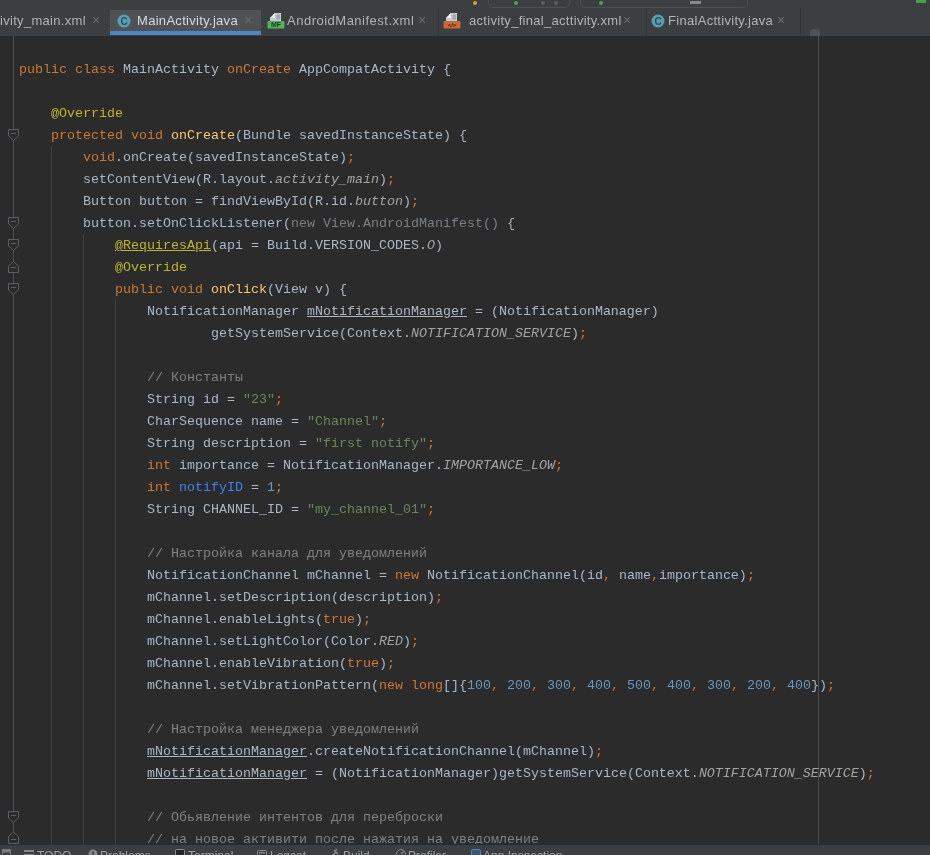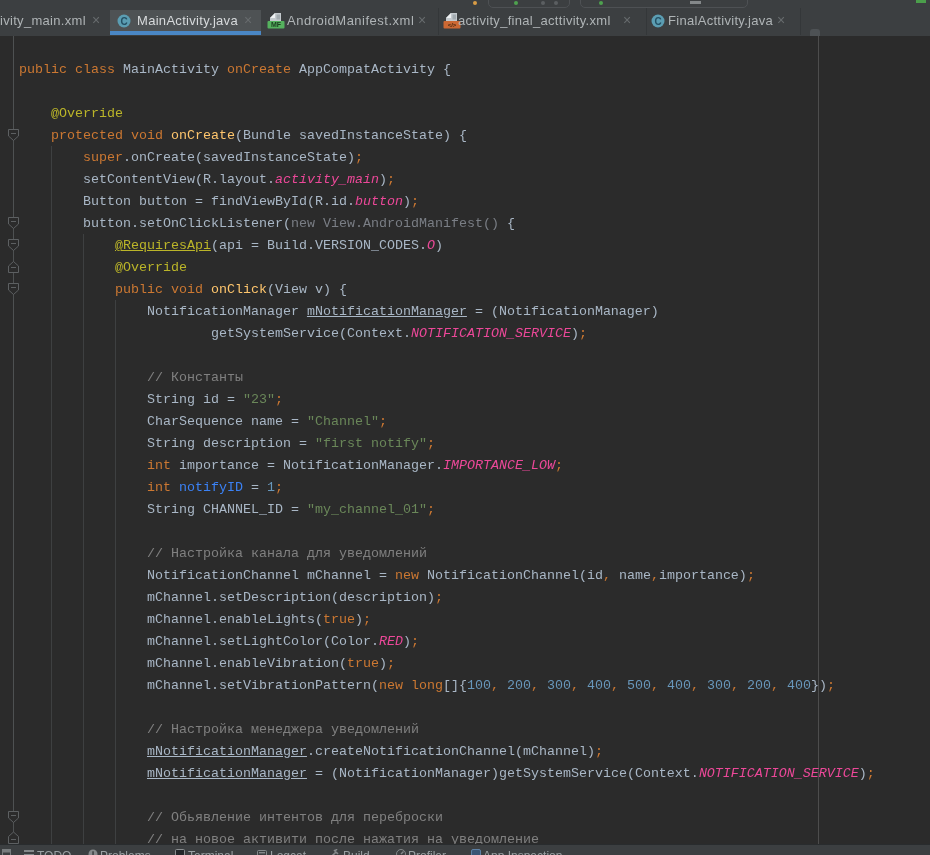--- a/index.html
+++ b/index.html
@@ -17,21 +17,21 @@
 .vline{position:absolute;width:1px;background:#3e4041}
 #marginline{position:absolute;left:818px;top:36px;width:1px;height:808px;background:#4d4d4d}
 #foldline{position:absolute;left:13px;top:36px;width:1px;height:808px;background:#4e5152}
 pre#code{position:absolute;left:19px;top:59.3px;margin:0;font-family:"Liberation Mono",monospace;font-size:13.33px;line-height:22px;color:#a9b7c6;white-space:pre}
 pre#code .k{color:#cc7832}
 pre#code .a{color:#bbb529}
 pre#code .m{color:#ffc66d}
 pre#code .s{color:#6a8759}
 pre#code .n{color:#6897bb}
 pre#code .c{color:#808080}
-pre#code .f{color:#ec4899;font-style:italic}
+pre#code .f{color:#a3a3a3;font-style:italic}
 pre#code .d{color:#7a7e85}
 pre#code .dm{color:#3b82f6}
 pre#code .u{text-decoration:underline}
 #bottombar{position:absolute;left:0;top:844px;width:930px;height:11px;background:#3c3f41;border-top:1px solid #292c2e}
 .bitem{position:absolute;top:4px;font-size:12px;color:#9aa0a3;white-space:nowrap}
 .bicon{position:absolute;top:4px}
 svg{display:block}
 </style></head>
 <body>
 <div id="toolbar">
@@ -76,21 +76,21 @@
   <div class="tab" style="left:438px;width:208px">
     <span class="ticon" style="left:5px;top:4px">
       <svg width="18" height="17" viewBox="0 0 18 17">
         <path d="M8 1 H14 V9 H3 V6 Z" fill="#c3c9cd"></path>
         <path d="M8 1 V6 H3 Z" fill="#eef1f3"></path>
         <rect x="9.5" y="2.5" width="3.5" height="5" fill="#a2aaaf"></rect>
         <rect x="0.5" y="9" width="17" height="7.5" rx="1" fill="#cb6833"></rect>
         <text x="9" y="15" font-size="6" font-weight="bold" font-family="Liberation Sans" fill="#42250f" text-anchor="middle">&lt;/&gt;</text>
       </svg>
     </span>
-    <span class="tlabel" style="left:20px">activity_final_acttivity.xml</span>
+    <span class="tlabel" style="left:31px">activity_final_acttivity.xml</span>
     <span class="tx" style="left:185px">×</span>
   </div>
   <div class="tab" style="left:646px;width:154px">
     <span class="ticon" style="left:4.5px;top:6px">
       <svg width="14" height="14" viewBox="0 0 14 14">
           <circle cx="7" cy="7" r="6.5" fill="#5b9db2"></circle>
           <text x="7.2" y="10.6" font-size="10" font-weight="bold" fill="#245064" text-anchor="middle" font-family="Liberation Sans">C</text>
         </svg>
     </span>
     <span class="tlabel" style="left:22px">FinalActtivity.java</span>
@@ -121,21 +121,21 @@
     <line x1="11" y1="267.5" x2="16" y2="267.5"></line>
     <line x1="11" y1="287.5" x2="16" y2="287.5"></line>
     <line x1="11" y1="815.5" x2="16" y2="815.5"></line>
     <line x1="11" y1="839.5" x2="16" y2="839.5"></line>
   </g>
 </svg>
 <pre id="code"><span class="k">public class </span>MainActivity <span class="k">onCreate </span>AppCompatActivity {
 
     <span class="a">@Override</span>
     <span class="k">protected void </span><span class="m">onCreate</span>(Bundle savedInstanceState) {
-        <span class="k">super</span>.onCreate(savedInstanceState)<span class="k">;</span>
+        <span class="k">void</span>.onCreate(savedInstanceState)<span class="k">;</span>
         setContentView(R.layout.<span class="f">activity_main</span>)<span class="k">;</span>
         Button button = findViewById(R.id.<span class="f">button</span>)<span class="k">;</span>
         button.setOnClickListener(<span class="d">new View.AndroidManifest() </span>{
             <span class="a u">@RequiresApi</span>(api = Build.VERSION_CODES.<span class="f">O</span>)
             <span class="a">@Override</span>
             <span class="k">public void </span><span class="m">onClick</span>(View v) {
                 NotificationManager <span class="u">mNotificationManager</span> = (NotificationManager)
                         getSystemService(Context.<span class="f">NOTIFICATION_SERVICE</span>)<span class="k">;</span>
 
                 <span class="c">// Константы</span>

